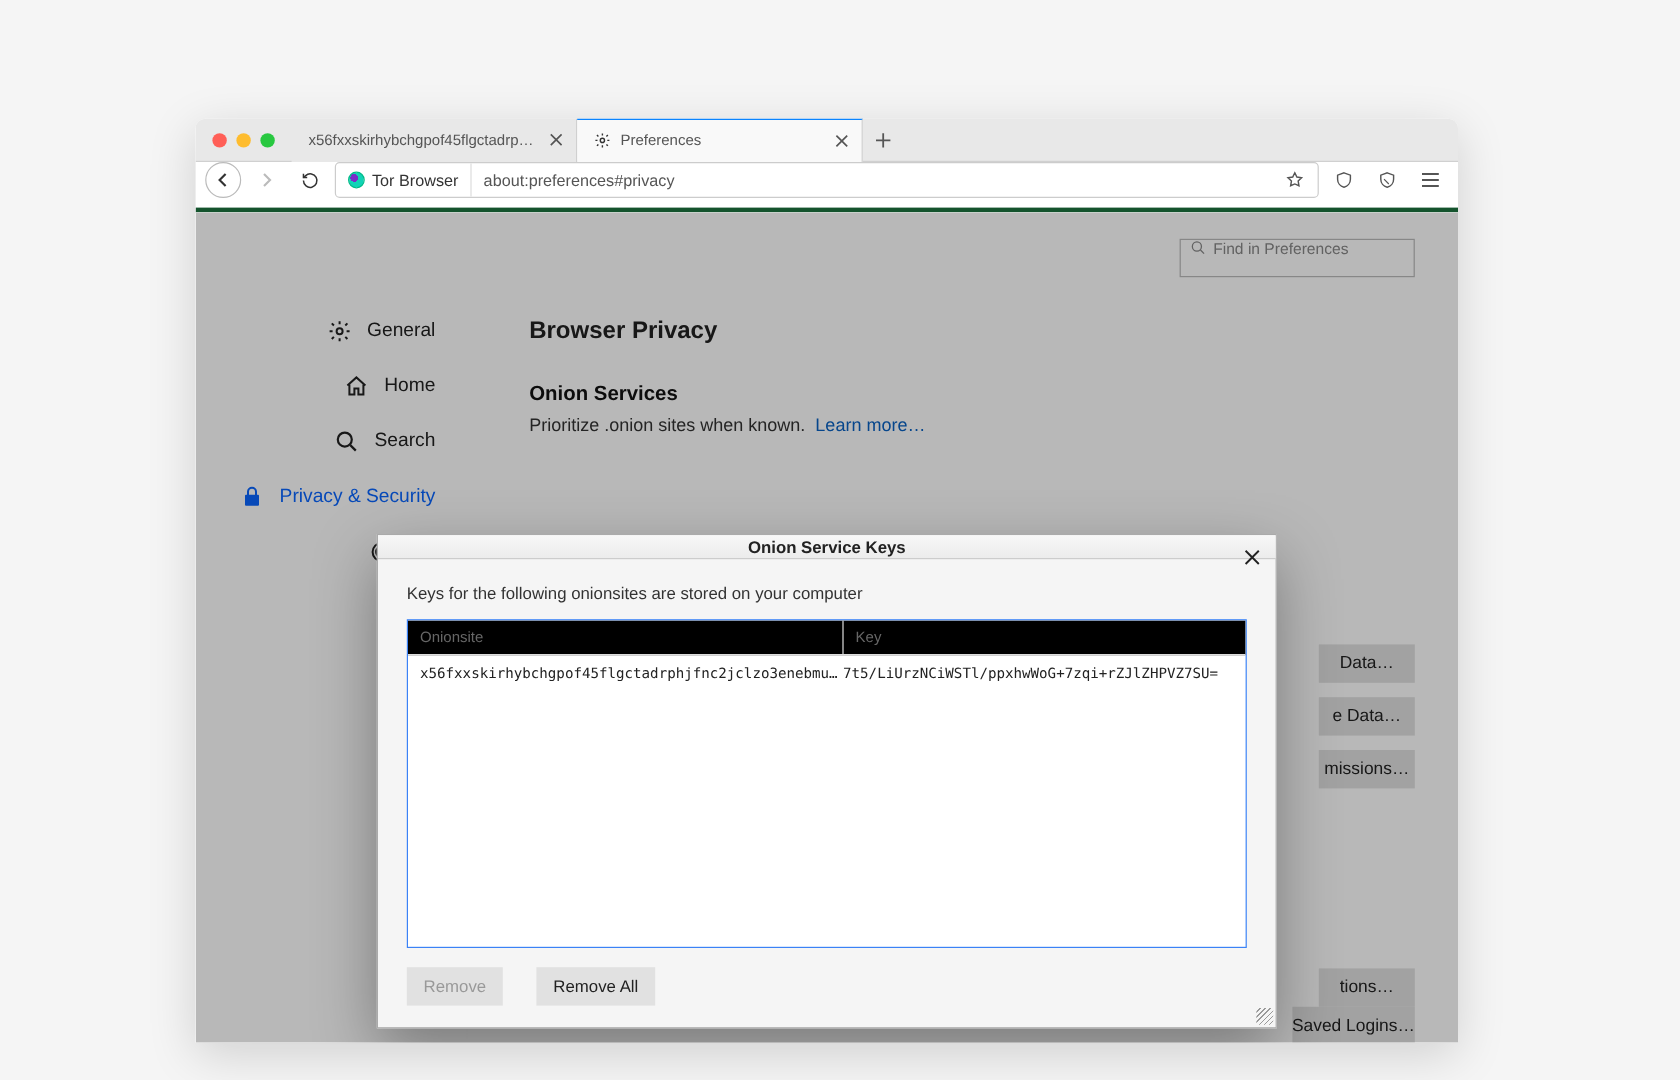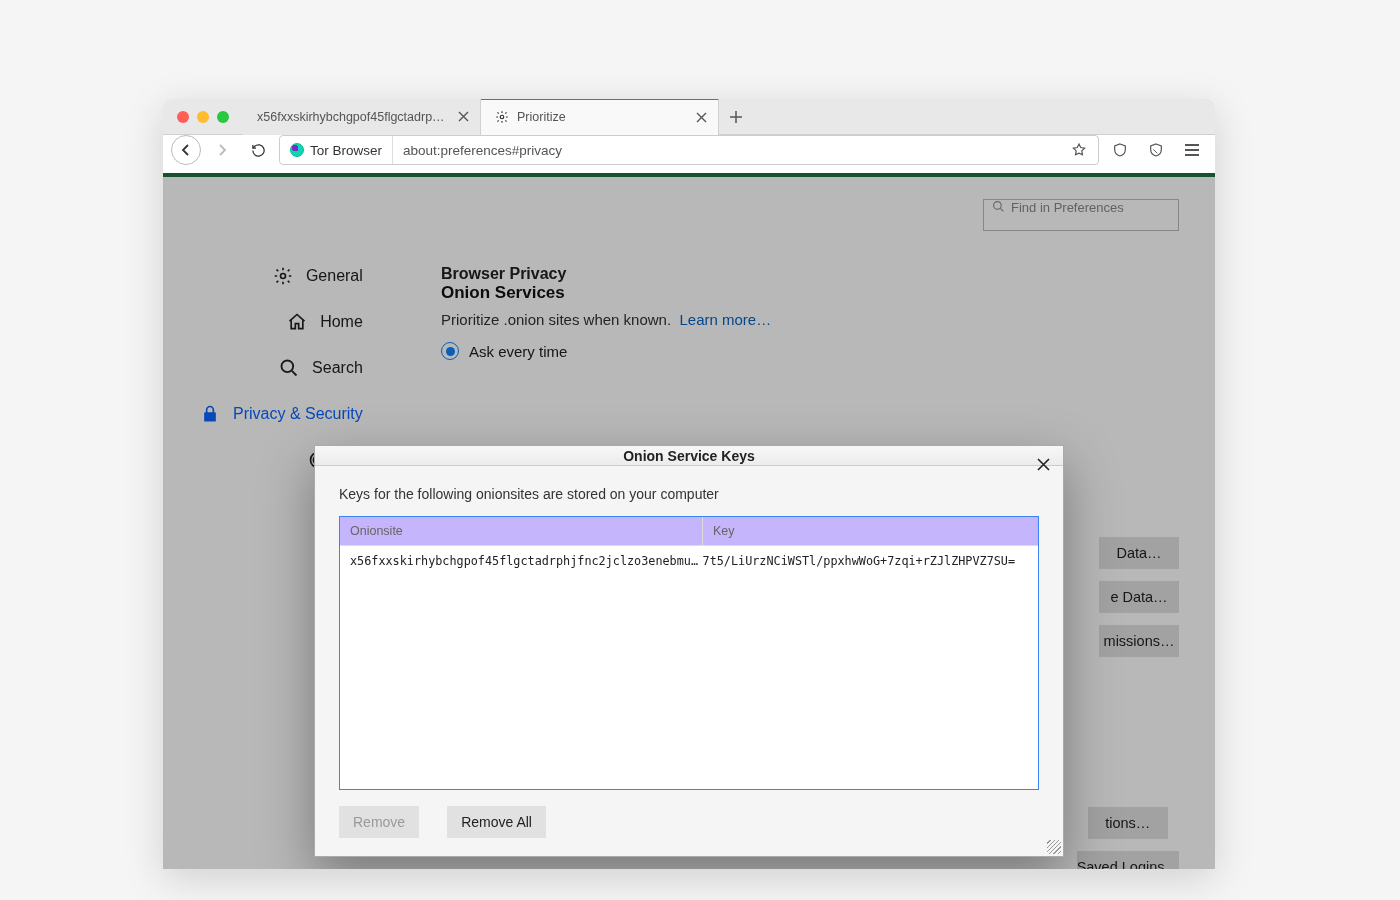--- a/index.html
+++ b/index.html
@@ -99,32 +99,32 @@
   position:absolute; left: 36px; top: 88px;
   display:flex; flex-direction:column; gap: 24px; align-items: flex-end;
 }
 .sidebar-item { display:flex; align-items:center; gap:12px; font-size:16px; color:#222; font-weight:500;}
 .sidebar-item .icon { width:22px; height:22px; display:flex; align-items:center; justify-content:center;}
 .sidebar-item.active { color:#0a66ff; }
 
 .main {
   position:absolute; left: 278px; top: 88px; right: 36px;
 }
-.main h1 { font-size: 16px; font-weight:600; color:#222; }
+.main h1 { font-size: 20px; font-weight:600; color:#222; margin-bottom: 30px;}
 .main h2 { font-size: 17px; font-weight:700; color:#111; margin-bottom: 8px;}
 .main .desc { font-size: 15px; color:#333; margin-bottom: 14px;}
 .main .learn { color:#0961c2; }
 .radio-row { display:flex; align-items:center; gap:10px; font-size:15px; color:#222; margin-bottom: 12px;}
 .radio { width:18px; height:18px; border:1.5px solid #888; border-radius:50%; display:flex; align-items:center; justify-content:center;}
 .radio.selected { border-color:#0a84ff; }
 .radio.selected::after { content:""; width:9px; height:9px; background:#0a84ff; border-radius:50%; }
 
 .side-buttons { position:absolute; right:36px; top: 360px; display:flex; flex-direction:column; gap:12px; align-items:flex-end;}
 .side-buttons .sbtn, .sbtn2 { background:#e1e1e1; padding: 8px 0; font-size:14.5px; color:#222; min-width:80px; text-align:center;}
-.side-buttons2 { position:absolute; right:36px; top: 630px; display:flex; flex-direction:column; gap:12px; align-items:center;}
+.side-buttons2 { position:absolute; right:36px; top: 630px; display:flex; flex-direction:column; align-items:flex-end;}
 
 
 .modal {
   position:absolute; z-index: 10;
   left: 50%; transform: translateX(-50%);
   top: 346px;
   width: 750px; height: 412px;
   background: #f5f5f5;
   border: 1px solid #aaa;
   box-shadow: 0 20px 50px rgba(0,0,0,0.35);
@@ -139,21 +139,21 @@
   font-size: 14px; font-weight:600; color:#222;
 }
 .modal-close { position:absolute; right:10px; top:8px; width:20px; height:20px; display:flex; align-items:center; justify-content:center; font-size:16px; color:#333;}
 .modal-body { flex:1; padding: 20px 24px 0; display:flex; flex-direction:column;}
 .modal-desc { font-size: 14px; color:#333; margin-bottom: 14px;}
 .key-table {
   flex:1; border:1px solid #3b82f6; background:#fff;
   display:flex; flex-direction:column; font-size:12.5px;
   overflow:hidden;
 }
-.key-thead { display:flex; background:#c4b5fd; border-bottom:1px solid #ddd; color:#666; }
+.key-thead { display:flex; background:#000000; border-bottom:1px solid #ddd; color:#666; }
 .key-th { padding:7px 10px; }
 .key-th.site { width: 52%; border-right:1px solid #ddd;}
 .key-th.key { flex:1; }
 .key-row { display:flex; padding:8px 10px; color:#222; font-family: ui-monospace, Menlo, monospace; font-size:11.8px;}
 .key-row .c1 { width:52%; white-space:nowrap; overflow:hidden; text-overflow:ellipsis;}
 .key-row .c2 { flex:1; white-space:nowrap; overflow:hidden; text-overflow:ellipsis;}
 
 .modal-footer {
   padding: 16px 24px 18px;
   display:flex; gap:28px;
@@ -186,21 +186,21 @@
           </svg>
       </span>
     </div>
     <div class="tab active">
       <span class="icon">
         <svg width="14" height="14" viewBox="0 0 24 24" fill="none" stroke="#333" stroke-width="2">
             <circle cx="12" cy="12" r="3"></circle>
             <path d="M12 2v3M12 19v3M4.2 4.2l2.1 2.1M17.7 17.7l2.1 2.1M2 12h3M19 12h3M4.2 19.8l2.1-2.1M17.7 6.3l2.1-2.1"></path>
           </svg>
       </span>
-      <span class="label">Prioritize</span>
+      <span class="label">Preferences</span>
       <span class="close">
         <svg width="11" height="11" viewBox="0 0 11 11">
             <path d="M1 1 L10 10 M10 1 L1 10" stroke="#555" stroke-width="1.4"></path>
           </svg>
       </span>
     </div>
     <div class="newtab">
       <svg width="14" height="14" viewBox="0 0 14 14">
           <path d="M7 1v12M1 7h12" stroke="#555" stroke-width="1.5"></path>
         </svg>
@@ -314,24 +314,20 @@
           </span>
         <span>Tor</span>
       </div>
     </div>
 
     <div class="main">
       <h1>Browser Privacy</h1>
       <h2>Onion Services</h2>
       <div class="desc">
         <span>Prioritize .onion sites when known.</span>&nbsp;&nbsp;<a class="learn">Learn more…</a>
-      </div>
-      <div class="radio-row">
-        <span class="radio selected"></span>
-        <span>Ask every time</span>
       </div>
     </div>
 
     <div class="side-buttons">
       <div class="sbtn">Data…</div>
       <div class="sbtn">e Data…</div>
       <div class="sbtn">missions…</div>
     </div>
     <div class="side-buttons2">
       <div class="sbtn2">tions…</div>

